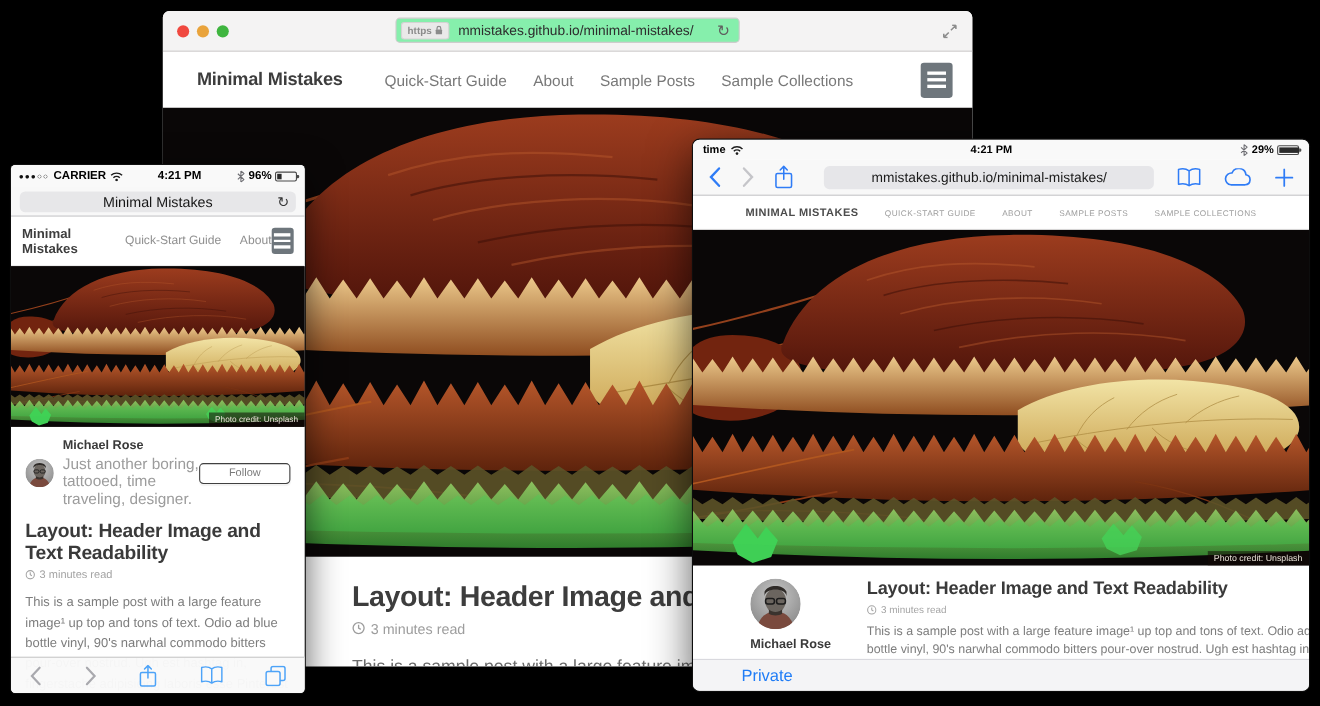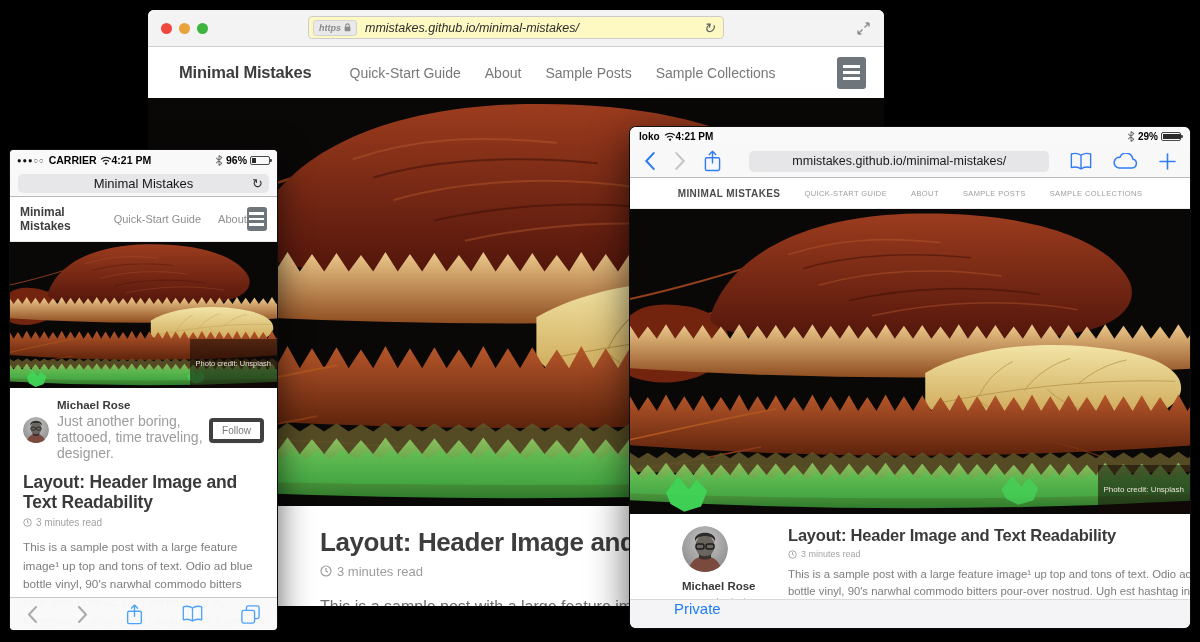--- a/index.html
+++ b/index.html
@@ -8,22 +8,22 @@
   .win{position:absolute;background:#fff;overflow:hidden;}
   svg{display:block;}
 
   
   #desktop{left:148px;top:10px;width:736px;height:596px;z-index:1;
            border-radius:6px 6px 0 0;box-shadow:0 14px 46px rgba(0,0,0,.6);}
   .d-chrome{height:36px;background:#f4f3f3;border-bottom:1px solid #cfcecd;display:flex;align-items:center;position:relative;}
   .lights{display:flex;gap:7px;margin-left:13px;}
   .light{width:11px;height:11px;border-radius:50%;}
   .l-red{background:#f0483f;} .l-yellow{background:#e9a33b;} .l-green{background:#3fb53f;}
-  .d-urlfield{position:absolute;left:50%;top:6px;transform:translateX(-50%);width:416px;height:23px;
-              background:#fef9c3;border:1px solid #cdcccc;border-radius:4px;display:flex;align-items:center;box-sizing:border-box;font-style:italic;}
+  .d-urlfield{position:absolute;left:50%;top:6px;transform:translateX(-50%);width:313px;height:23px;
+              background:#86efac;border:1px solid #cdcccc;border-radius:4px;display:flex;align-items:center;box-sizing:border-box;}
   .https-badge{display:flex;align-items:center;gap:3px;background:#eae9e9;border:1px solid #d4d3d3;border-radius:3px;
                margin-left:4px;padding:2px 5px;font-size:9px;color:#8b8b8b;font-weight:bold;}
   .d-url{flex:1;margin-left:8px;font-size:12.5px;color:#2d2d2d;white-space:nowrap;overflow:hidden;}
   .refresh{font-size:14px;color:#5f5f5f;margin-right:8px;line-height:1;}
   .expand-ic{position:absolute;right:14px;top:12px;}
   .d-nav{height:51px;background:#fff;display:flex;align-items:center;padding:0 18px;}
   .brand{font-weight:bold;font-size:16.5px;color:#3d3d3d;margin-left:13px;letter-spacing:-.2px;}
   .d-links{display:flex;gap:24px;margin-left:38px;}
   .d-link{font-size:14px;color:#787878;white-space:nowrap;}
   .burger{margin-left:auto;width:29px;height:32px;background:#6e767c;border-radius:3px;
@@ -35,40 +35,40 @@
   .d-content{padding:22px 28px 0 172px;}
   .post-title{font-size:26px;font-weight:bold;color:#3d3d3d;letter-spacing:-.4px;line-height:1.1;}
   .post-meta{display:flex;align-items:center;gap:5px;font-size:13px;color:#9d9d9d;margin-top:7px;}
   .d-body{font-size:16px;color:#6b6b6b;line-height:1.55;margin-top:16px;width:640px;}
 
   
   #iphone{left:10px;top:150px;width:267px;height:480px;z-index:3;border-radius:4px;
           box-shadow:0 10px 34px rgba(0,0,0,.65),0 0 0 1px #141414;}
   .p-status{height:20px;background:#f9f9f9;display:flex;align-items:center;padding:0 7px;font-size:10.5px;font-weight:bold;color:#000;}
   .sig-dots{font-size:7.5px;letter-spacing:1px;margin-right:4px;color:#111;}
-  .p-time{flex:1;}
+  .p-time{flex:1;text-align:center;}
   .pct{margin:0 3px 0 3px;font-weight:bold;}
   .battery{width:20px;height:9px;border:1px solid #4a4a4a;border-radius:2px;position:relative;box-sizing:border-box;}
   .battery:after{content:"";position:absolute;right:-3px;top:2px;width:2px;height:3px;background:#4a4a4a;border-radius:0 1px 1px 0;}
   .battery .fill{position:absolute;left:1px;top:1px;bottom:1px;background:#2c2c2c;}
   .p-urlbar{height:27px;background:#f8f8f8;border-bottom:1px solid #b9b9bd;padding:4px 8px;box-sizing:border-box;}
   .p-field{height:19px;background:#e7e7e9;border-radius:5px;position:relative;display:flex;align-items:center;justify-content:center;
            font-size:13px;color:#161616;}
   .p-field .refresh{position:absolute;right:6px;margin:0;color:#333;font-size:13px;}
   .p-nav{height:44px;display:flex;align-items:center;padding:0 10px;border-bottom:1px solid #eaeaea;background:#fff;}
   .p-brand{font-weight:bold;font-size:12px;color:#3e3e3e;}
   .p-link{font-size:11px;color:#8f8f8f;margin-left:17px;white-space:nowrap;}
   .p-image{height:146px;position:relative;background:#0a0707;}
-  .credit{position:absolute;right:0;bottom:0;background:rgba(20,10,5,.55);color:#e9e2d8;font-size:7.5px;padding:20px 6px;}
+  .credit{position:absolute;right:0;bottom:0;background:rgba(20,10,5,.55);color:#e9e2d8;font-size:7.5px;padding:2px 6px;}
   .p-author{display:flex;align-items:center;padding:11px 13px 4px;}
   .avatar{border-radius:50%;overflow:hidden;flex:none;}
   .p-who{margin-left:8px;}
   .p-name{font-weight:bold;font-size:11.5px;color:#3a3a3a;}
   .p-bio{font-size:14px;color:#9c9c9c;margin-top:2px;}
-  .follow-btn{margin-left:auto;border:4px solid #404040;border-radius:4px;background:#fff;padding:3px 9px;font-size:10px;color:#7a7a7a;
+  .follow-btn{margin-left:auto;border:1px solid #404040;border-radius:4px;background:#fff;padding:3px 26px;font-size:10px;color:#7a7a7a;
               box-shadow:0 1px 1px rgba(0,0,0,.05);cursor:pointer;font-family:inherit;}
   .p-title{padding:0 13px;font-size:17.5px;font-weight:bold;color:#3a3a3a;line-height:1.15;margin-top:7px;letter-spacing:-.2px;}
   .p-meta{padding:0 13px;display:flex;align-items:center;gap:4px;font-size:10px;color:#a3a3a3;margin-top:5px;}
   .p-bodytext{padding:0 13px;font-size:11.8px;color:#7d7d7d;line-height:1.56;}
   .p-bodytext p{margin:10px 0 0;}
   .p-toolbar{position:absolute;left:0;right:0;bottom:0;height:32px;background:rgba(249,249,249,.97);
              border-top:1px solid #c9c9c9;display:flex;align-items:center;justify-content:space-between;padding:0 17px;}
 
   
   #ipad{left:630px;top:127px;width:560px;height:501px;z-index:2;border-radius:6px;
@@ -86,21 +86,21 @@
   .t-image{height:305px;position:relative;background:#0a0707;}
   .t-content{height:88px;display:flex;padding:12px 26px 0;overflow:hidden;box-sizing:border-box;}
   .t-left{width:118px;flex:none;display:flex;flex-direction:column;align-items:flex-start;padding-left:26px;box-sizing:border-box;}
   .t-name{font-weight:bold;font-size:11.5px;color:#3a3a3a;margin-top:8px;}
   .t-bio{font-size:8.5px;color:#a2a2a2;margin-top:5px;}
   .t-rightcol{flex:1;padding-left:14px;}
   .t-title{font-size:16.5px;font-weight:bold;color:#3a3a3a;letter-spacing:-.2px;}
   .t-meta{display:flex;align-items:center;gap:4px;font-size:9px;color:#a5a5a5;margin-top:4px;}
   .t-body{font-size:11.3px;color:#7d7d7d;line-height:1.5;margin-top:7px;width:430px;}
   .t-private{position:absolute;left:0;right:0;bottom:0;height:28px;background:#f4f4f6;border-top:1px solid #d9d9de;
-             display:flex;padding:0 44px;}
+             display:flex;align-items:center;padding:0 44px;}
   .private-lbl{font-size:15px;color:#1f7cf6;}
   .leaves-holder,.leaves-holder svg{position:absolute;inset:0;width:100%;height:100%;}
 </style>
 </head>
 <body>
 
 <div id="desktop" class="win">
   <div class="d-chrome">
     <div class="lights">
       <span class="light l-red"></span>
@@ -377,21 +377,21 @@
       <g stroke="#4da3f8" stroke-width="1.5" fill="none">
         <rect x="6" y="1" width="14" height="14" rx="2"></rect>
         <rect x="1" y="6" width="14" height="14" rx="2" fill="#f9f9f9"></rect>
       </g>
     </svg>
   </div>
 </div>
 
 <div id="ipad" class="win">
   <div class="t-status">
-    <span class="t-dev">loko</span>
+    <span class="t-dev">time</span>
     <svg width="12" height="9" viewBox="0 0 12 9">
       <path d="M1 3.4 A7.2 7.2 0 0 1 11 3.4" stroke="#1c1c1c" stroke-width="1.3" fill="none"></path>
       <path d="M3.1 5.5 A4.2 4.2 0 0 1 8.9 5.5" stroke="#1c1c1c" stroke-width="1.3" fill="none"></path>
       <circle cx="6" cy="7.6" r="1.2" fill="#1c1c1c"></circle>
     </svg>
     <span class="p-time">4:21 PM</span>
     <svg width="8" height="11" viewBox="0 0 8 12">
       <path d="M4 0.5 L4 11.5 M4 0.5 L7 3 L1 8.8 M4 11.5 L7 9 L1 3.2" stroke="#6f6f74" stroke-width="1.1" fill="none" stroke-linejoin="round"></path>
     </svg>
     <span class="pct">29%</span>

